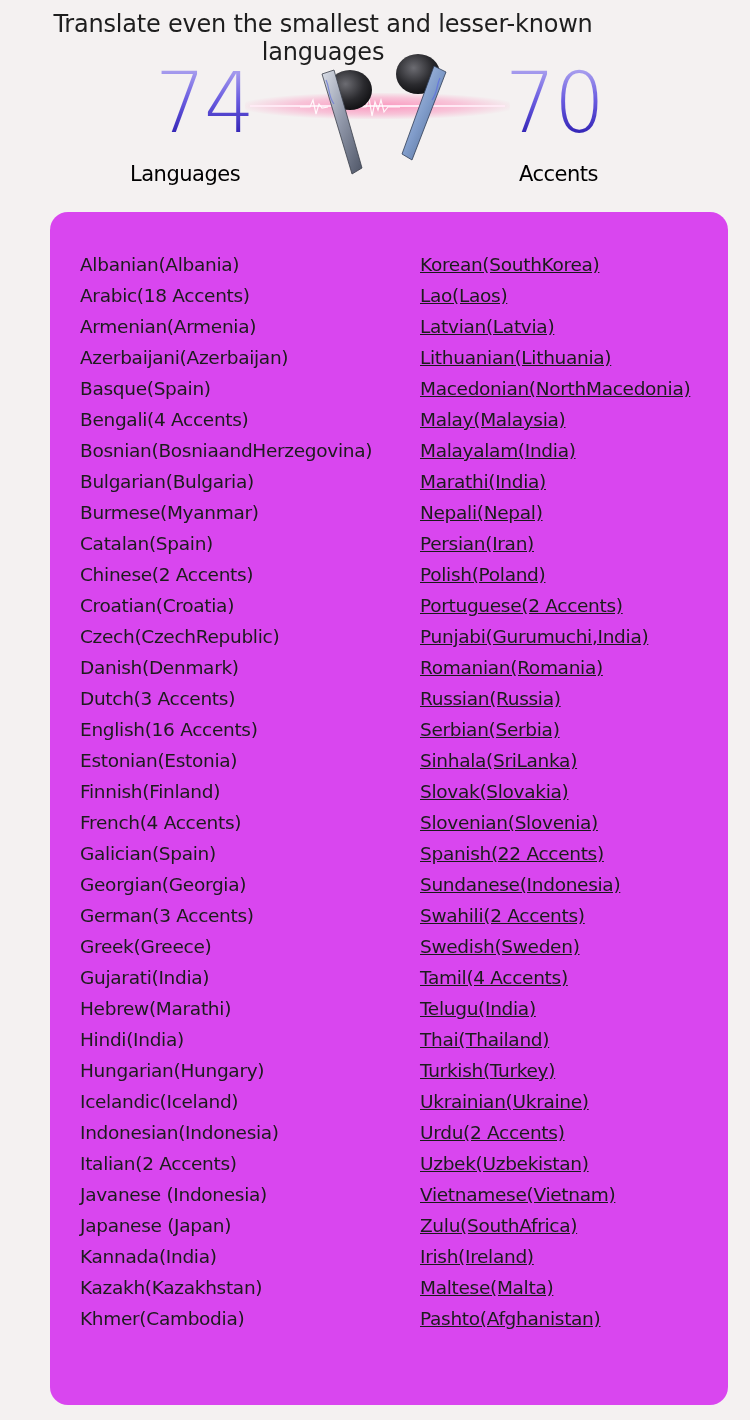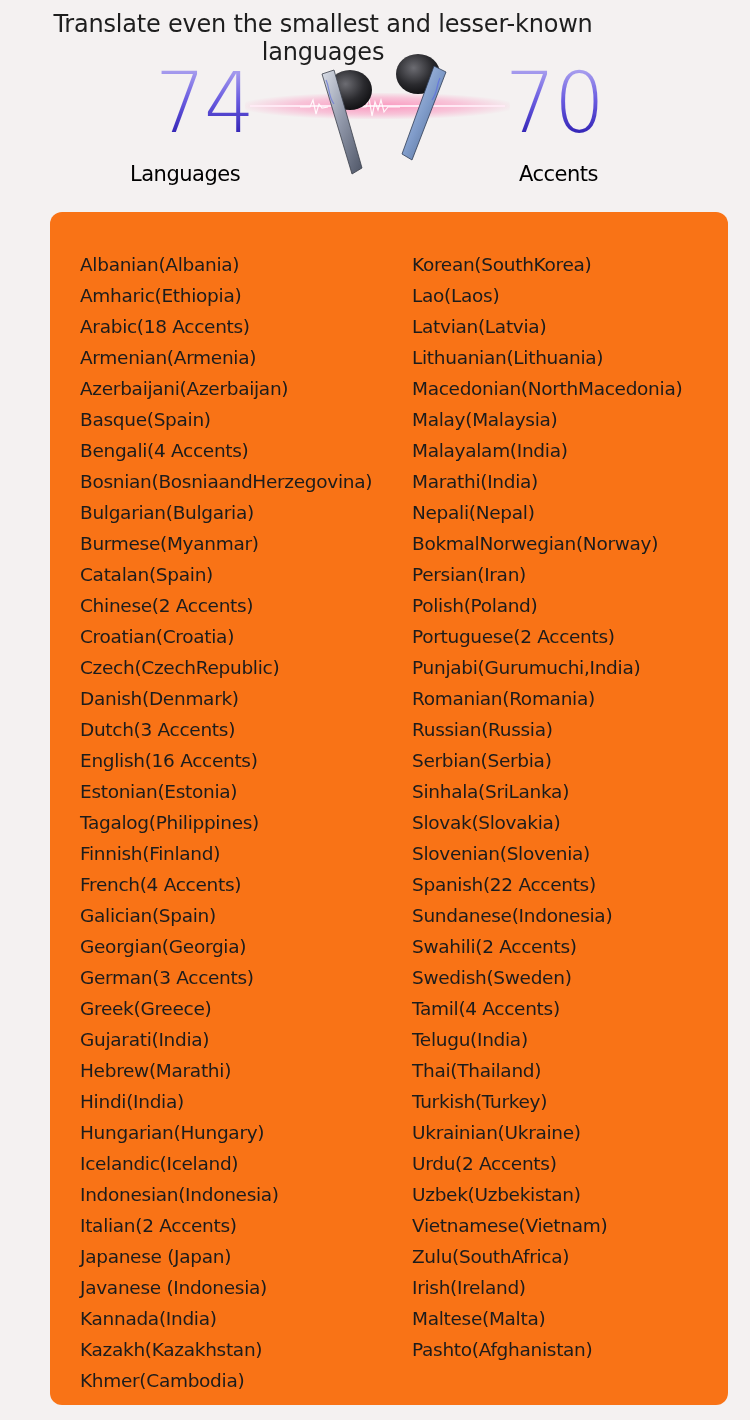--- a/index.html
+++ b/index.html
@@ -83,32 +83,32 @@
       top: 0;
       width: 170px;
       height: 130px;
     }
     .card {
       position: absolute;
       left: 50px;
       top: 212px;
       width: 678px;
       height: 1193px;
-      background: #f97316;
-      border-radius: 12px;
+      background: #d946ef;
+      border-radius: 18px;
     }
     .col {
       position: absolute;
       top: 37px;
       margin: 0;
       padding: 0;
       list-style: none;
     }
     .col-left { left: 30px; }
-    .col-right { left: 362px; }
+    .col-right { left: 370px; text-decoration: underline; }
     .col li {
       font-family: "DejaVu Sans", sans-serif;
       font-size: 18.5px;
       line-height: 31px;
       height: 31px;
       color: #1c1c1c;
       white-space: nowrap;
       letter-spacing: -0.3px;
     }
   </style>
@@ -161,69 +161,66 @@
       <path d="M140 28 C136 36, 138 42, 132 50" fill="none" stroke="#5f6fe0" stroke-width="1.2" opacity="0.8"></path>
     </svg>
 
     <div class="stat-label label-languages">Languages</div>
     <div class="stat-label label-accents">Accents</div>
   </div>
 
   <div class="card">
     <ul class="col col-left">
       <li>Albanian(Albania)</li>
-      <li>Amharic(Ethiopia)</li>
       <li>Arabic(18 Accents)</li>
       <li>Armenian(Armenia)</li>
       <li>Azerbaijani(Azerbaijan)</li>
       <li>Basque(Spain)</li>
       <li>Bengali(4 Accents)</li>
       <li>Bosnian(BosniaandHerzegovina)</li>
       <li>Bulgarian(Bulgaria)</li>
       <li>Burmese(Myanmar)</li>
       <li>Catalan(Spain)</li>
       <li>Chinese(2 Accents)</li>
       <li>Croatian(Croatia)</li>
       <li>Czech(CzechRepublic)</li>
       <li>Danish(Denmark)</li>
       <li>Dutch(3 Accents)</li>
       <li>English(16 Accents)</li>
       <li>Estonian(Estonia)</li>
-      <li>Tagalog(Philippines)</li>
       <li>Finnish(Finland)</li>
       <li>French(4 Accents)</li>
       <li>Galician(Spain)</li>
       <li>Georgian(Georgia)</li>
       <li>German(3 Accents)</li>
       <li>Greek(Greece)</li>
       <li>Gujarati(India)</li>
       <li>Hebrew(Marathi)</li>
       <li>Hindi(India)</li>
       <li>Hungarian(Hungary)</li>
       <li>Icelandic(Iceland)</li>
       <li>Indonesian(Indonesia)</li>
       <li>Italian(2 Accents)</li>
+      <li>Javanese (Indonesia)</li>
       <li>Japanese (Japan)</li>
-      <li>Javanese (Indonesia)</li>
       <li>Kannada(India)</li>
       <li>Kazakh(Kazakhstan)</li>
       <li>Khmer(Cambodia)</li>
     </ul>
 
     <ul class="col col-right">
       <li>Korean(SouthKorea)</li>
       <li>Lao(Laos)</li>
       <li>Latvian(Latvia)</li>
       <li>Lithuanian(Lithuania)</li>
       <li>Macedonian(NorthMacedonia)</li>
       <li>Malay(Malaysia)</li>
       <li>Malayalam(India)</li>
       <li>Marathi(India)</li>
       <li>Nepali(Nepal)</li>
-      <li>BokmalNorwegian(Norway)</li>
       <li>Persian(Iran)</li>
       <li>Polish(Poland)</li>
       <li>Portuguese(2 Accents)</li>
       <li>Punjabi(Gurumuchi,India)</li>
       <li>Romanian(Romania)</li>
       <li>Russian(Russia)</li>
       <li>Serbian(Serbia)</li>
       <li>Sinhala(SriLanka)</li>
       <li>Slovak(Slovakia)</li>
       <li>Slovenian(Slovenia)</li>

